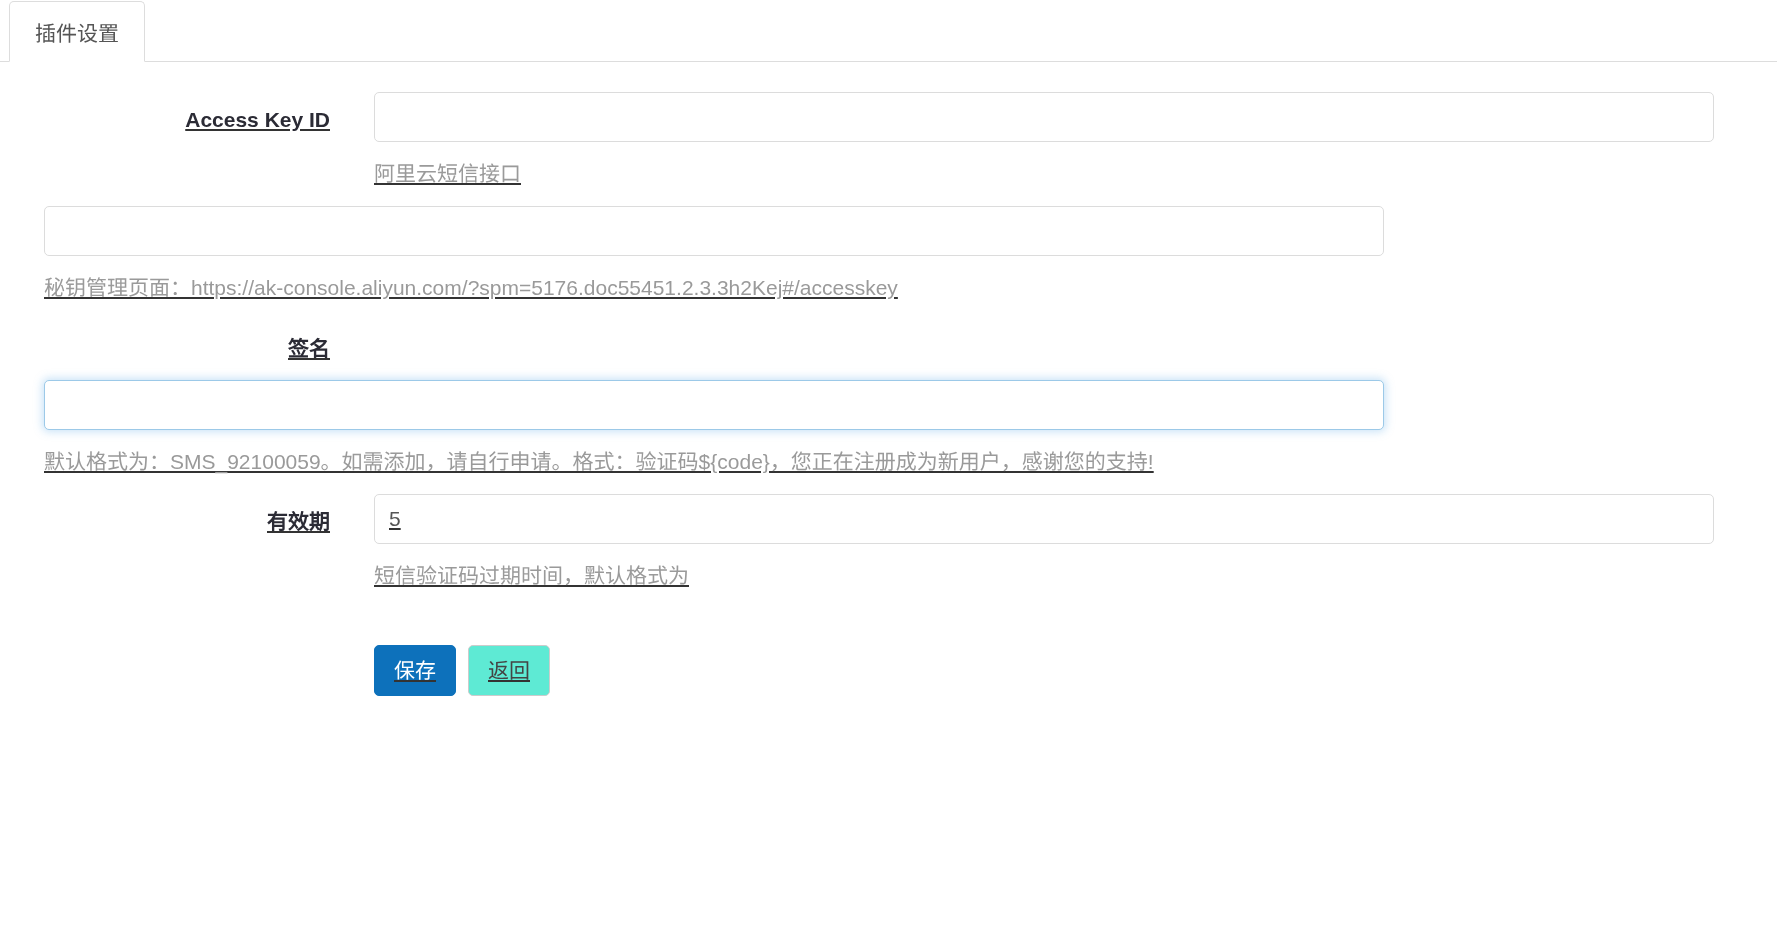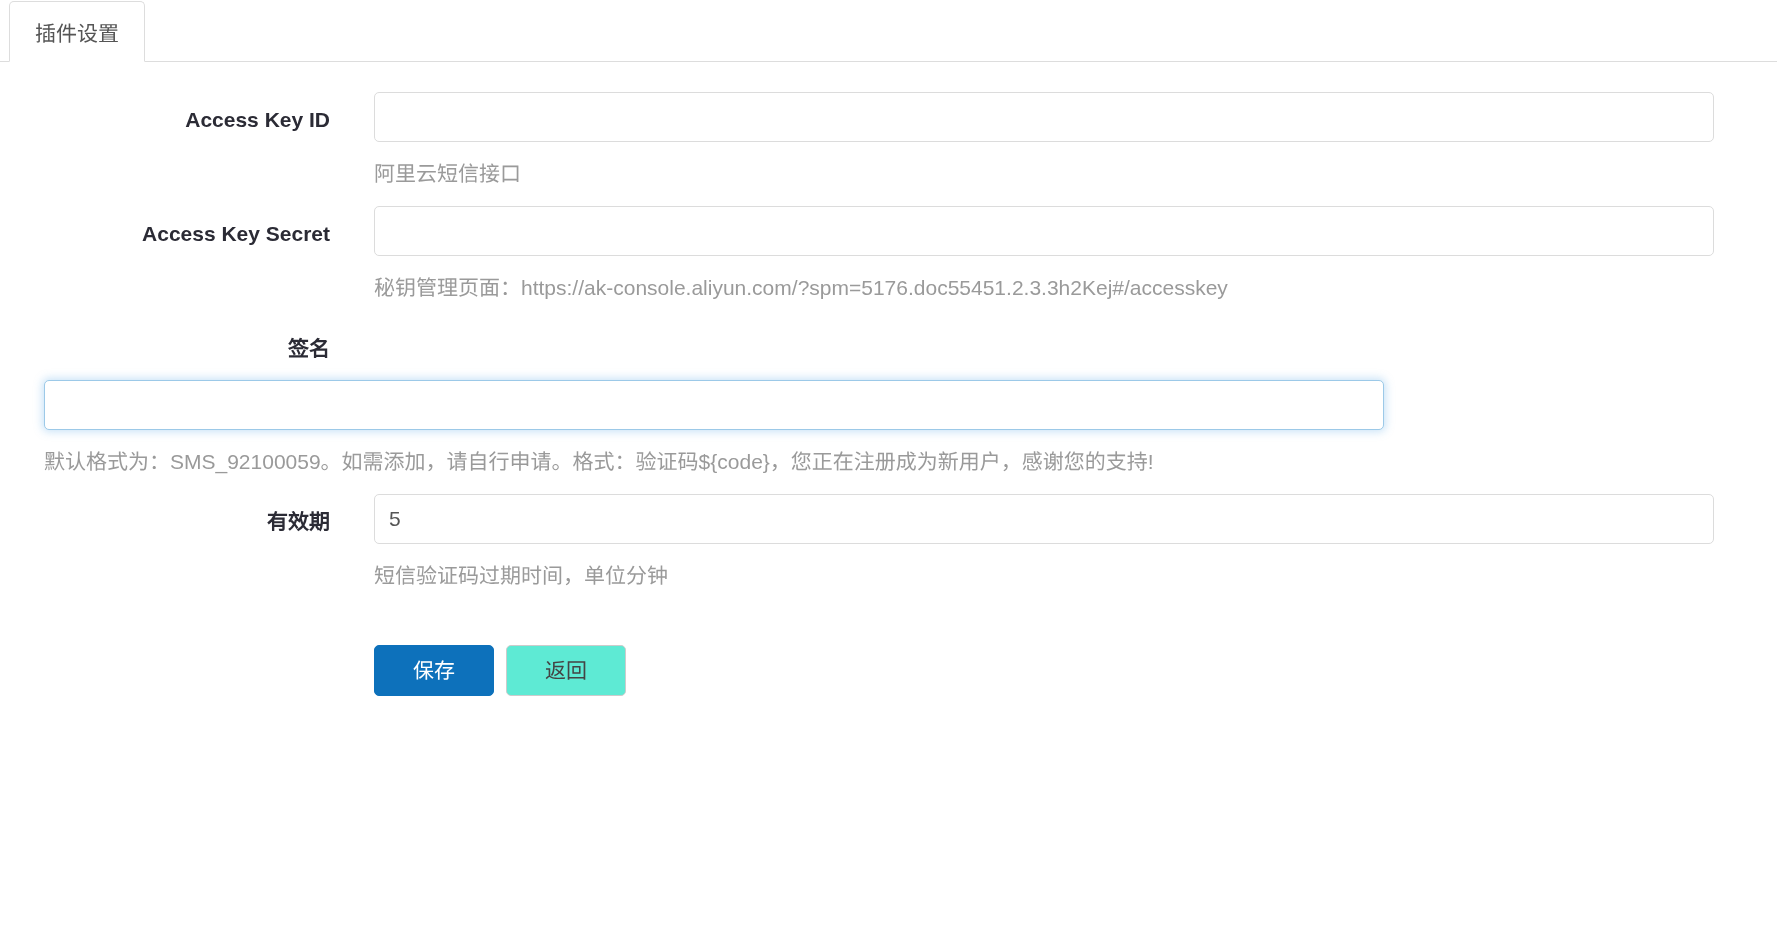--- a/index.html
+++ b/index.html
@@ -50,20 +50,21 @@
     border-top-left-radius: 5px;
     border-top-right-radius: 5px;
     margin-bottom: -1px;
     cursor: pointer;
     white-space: nowrap;
   }
 
   
   .form {
     padding-top: 30px;
+    text-decoration: underline;
   }
   .form-row {
     position: relative;
     display: flex;
     align-items: flex-start;
     margin-bottom: 18px;
   }
   .form-label {
     width: 330px;
     flex: 0 0 330px;
@@ -116,21 +117,21 @@
   .button-row {
     display: flex;
     align-items: center;
     margin-top: 36px;
     gap: 12px;
   }
   .btn {
     font-family: "Liberation Sans", "DejaVu Sans", sans-serif;
     font-size: 21px;
     line-height: 1;
-    padding: 14px 38px;
+    padding: 14px 19px;
     border-radius: 5px;
     cursor: pointer;
     white-space: nowrap;
     border: 1px solid transparent;
   }
   .btn-primary {
     background: #0d71bb;
     border-color: #0d71bb;
     color: #ffffff;
   }
@@ -155,21 +156,20 @@
 
     <div class="form-row">
       <div class="form-label">Access Key ID</div>
       <div class="form-control-wrap">
         <input class="text-input" type="text" value="" placeholder="" style="">
         <span class="help-text">阿里云短信接口</span>
       </div>
     </div>
 
     <div class="form-row">
-      <div class="form-label">Access Key Secret</div>
       <div class="form-control-wrap">
         <input class="text-input" type="text" value="" style="">
         <span class="help-text">秘钥管理页面：https://ak-console.aliyun.com/?spm=5176.doc55451.2.3.3h2Kej#/accesskey</span>
       </div>
     </div>
 
     <div class="form-row">
       <div class="form-label">签名</div>
     </div>
 
@@ -177,21 +177,21 @@
       <div class="form-control-wrap">
         <input class="text-input is-focused" type="text" value="" style="">
         <span class="help-text">默认格式为：SMS_92100059。如需添加，请自行申请。格式：验证码${code}，您正在注册成为新用户，感谢您的支持!</span>
       </div>
     </div>
 
     <div class="form-row">
       <div class="form-label">有效期</div>
       <div class="form-control-wrap">
         <input class="text-input" type="text" value="5" style="">
-        <span class="help-text">短信验证码过期时间，单位分钟</span>
+        <span class="help-text">短信验证码过期时间，默认格式为</span>
       </div>
     </div>
 
     <div class="form-row">
       <div class="form-label"></div>
       <div class="form-control-wrap">
         <div class="button-row">
           <button type="button" class="btn btn-primary">保存</button>
           <button type="button" class="btn btn-default">返回</button>
         </div>

